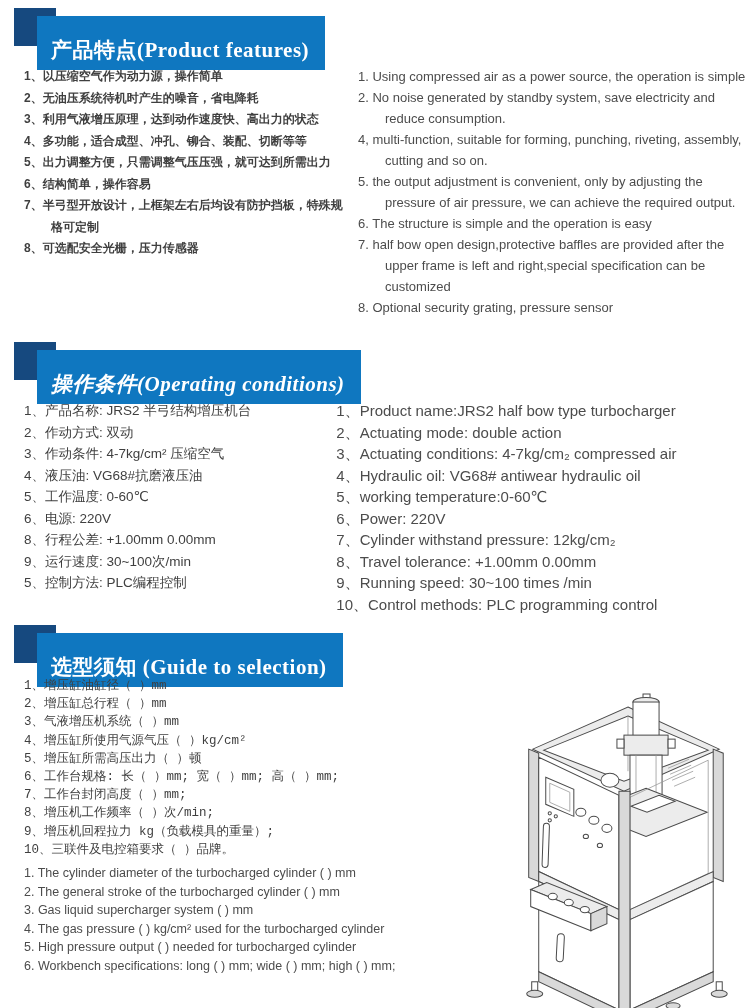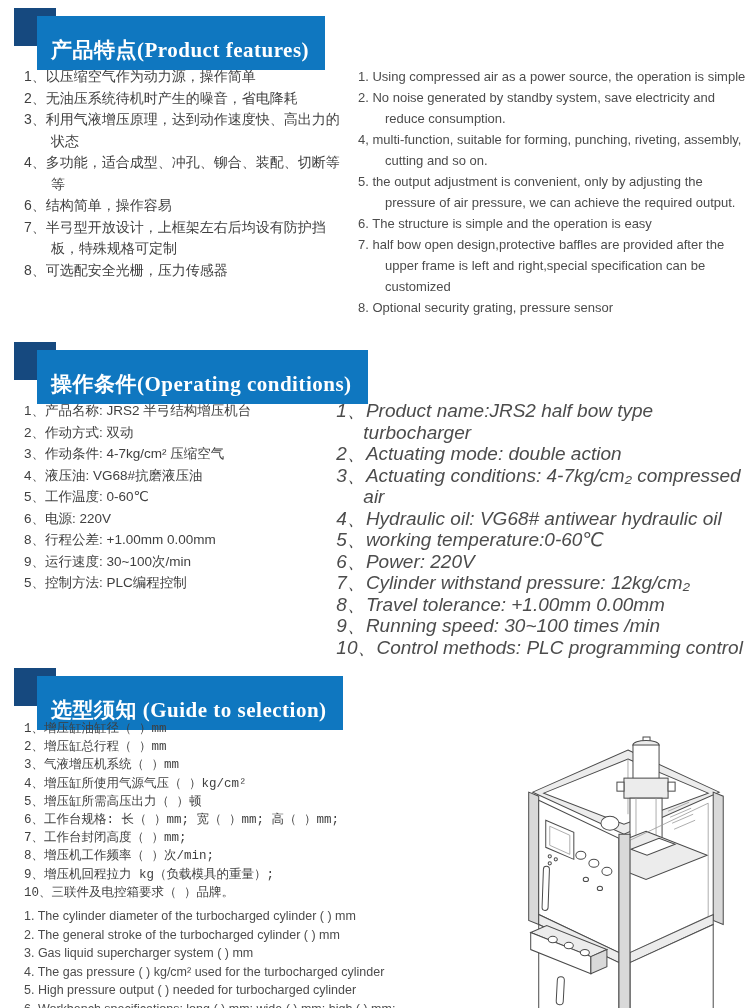--- a/index.html
+++ b/index.html
@@ -22,34 +22,34 @@
     font-family: "Liberation Serif", "DejaVu Serif", serif;
     font-weight: bold; font-size: 21px; letter-spacing: 0.5px;
     padding: 20px 16px 6px 14px; white-space: nowrap;
   }
 
   
   ul { list-style: none; }
   .cols { display: flex; margin: 10px 0 0 24px; }
   li { padding-left: 27px; text-indent: -27px; }
 
-  .s1 .col-cn { width: 324px; color: #3f3f3f; font-size: 14px; line-height: 21.5px; }
+  .s1 .col-cn { width: 324px; color: #3f3f3f; font-size: 12px; line-height: 21.5px; font-weight: bold; }
   .s1 .col-en { width: 392px; margin-left: 10px; color: #4c4c4c; font-size: 13px; line-height: 21px; }
 
   .s2 .col-cn { width: 298px; color: #3f3f3f; font-size: 13.5px; line-height: 21.5px; }
-  .s2 .col-en { width: 416px; margin-left: 16px; color: #4c4c4c; font-size: 19px; line-height: 21.5px; font-style: italic; }
+  .s2 .col-en { width: 416px; margin-left: 16px; color: #4c4c4c; font-size: 15px; line-height: 21.5px; }
 
   .s3-wrap { position: relative; margin: 4px 0 0 24px; }
   .s3-cn { width: 472px; color: #3f3f3f; font-size: 12.5px; line-height: 18.2px; font-family: Liberation Mono, monospace; }
   .s3-cn li { padding-left: 24px; text-indent: -24px; }
   .s3-en { width: 500px; color: #4c4c4c; font-size: 12.5px; line-height: 18.6px; margin-top: 5px; }
   .s3-en li { padding-left: 22px; text-indent: -22px; }
 
   .sec-gap-1 { margin-top: 8px; }
-  .sec-gap-2 { margin-top: 24px; }
+  .sec-gap-2 { margin-top: 24px; font-style: italic; }
   .sec-gap-3 { margin-top: 10px; }
 
   
   .machine {
     position: absolute; right: -14px; top: 16px;
     width: 252px; height: 366px;
   }
   .machine svg { width: 100%; height: 100%; }
   .mline { stroke: #4a4a4a; stroke-width: 1; fill: none; }
   .mfill-w { stroke: #4a4a4a; stroke-width: 1; fill: #ffffff; }
@@ -65,20 +65,21 @@
   <div class="section-header sec-gap-1">
     <div class="hdr-square"></div>
     <div class="hdr-bar">产品特点(Product features)</div>
   </div>
   <div class="cols s1">
     <ul class="col-cn">
         <li>1、以压缩空气作为动力源，操作简单</li>
         <li>2、无油压系统待机时产生的噪音，省电降耗</li>
         <li>3、利用气液增压原理，达到动作速度快、高出力的状态</li>
         <li>4、多功能，适合成型、冲孔、铆合、装配、切断等等</li>
+        <li>5、出力调整方便，只需调整气压压强，就可达到所需出力</li>
         <li>6、结构简单，操作容易</li>
         <li>7、半弓型开放设计，上框架左右后均设有防护挡板，特殊规格可定制</li>
         <li>8、可选配安全光栅，压力传感器</li>
       </ul>
     <ul class="col-en">
         <li>1. Using compressed air as a power source, the operation is simple</li>
         <li>2. No noise generated by standby system, save electricity and reduce consumption.</li>
         <li>4, multi-function, suitable for forming, punching, riveting, assembly, cutting and so on.</li>
         <li>5. the output adjustment is convenient, only by adjusting the pressure of air pressure, we can achieve the required output.</li>
         <li>6. The structure is simple and the operation is easy</li>

